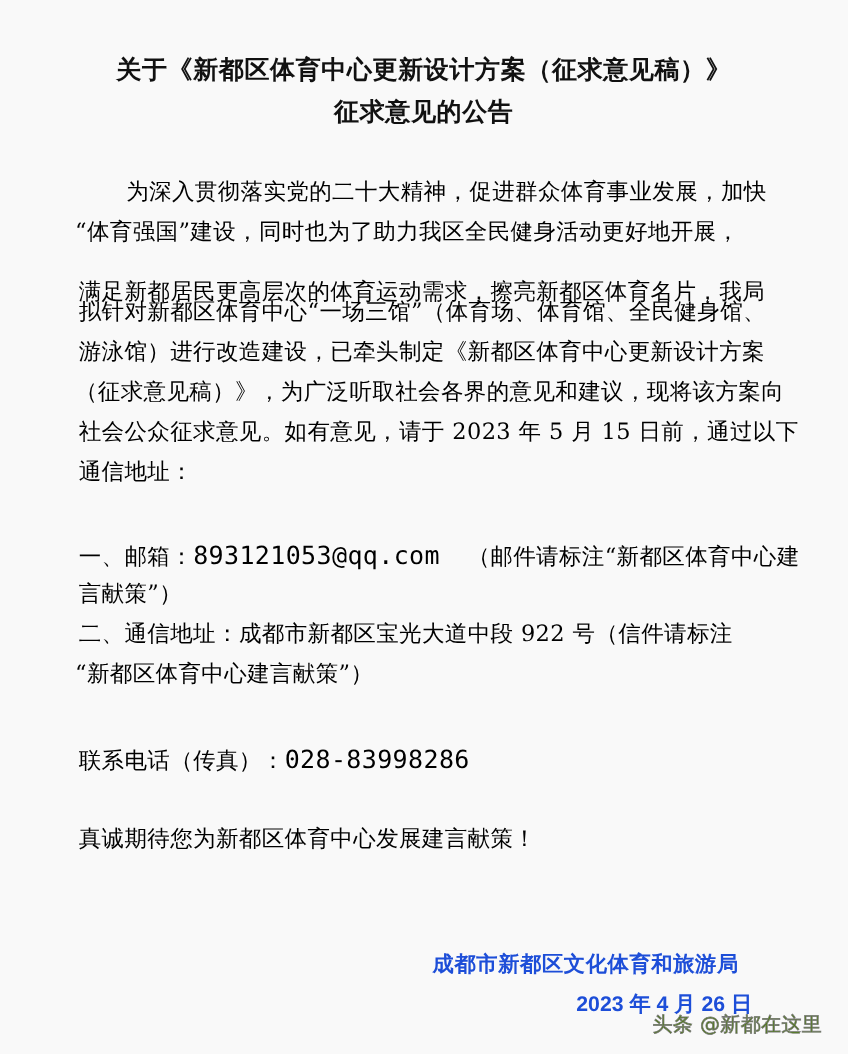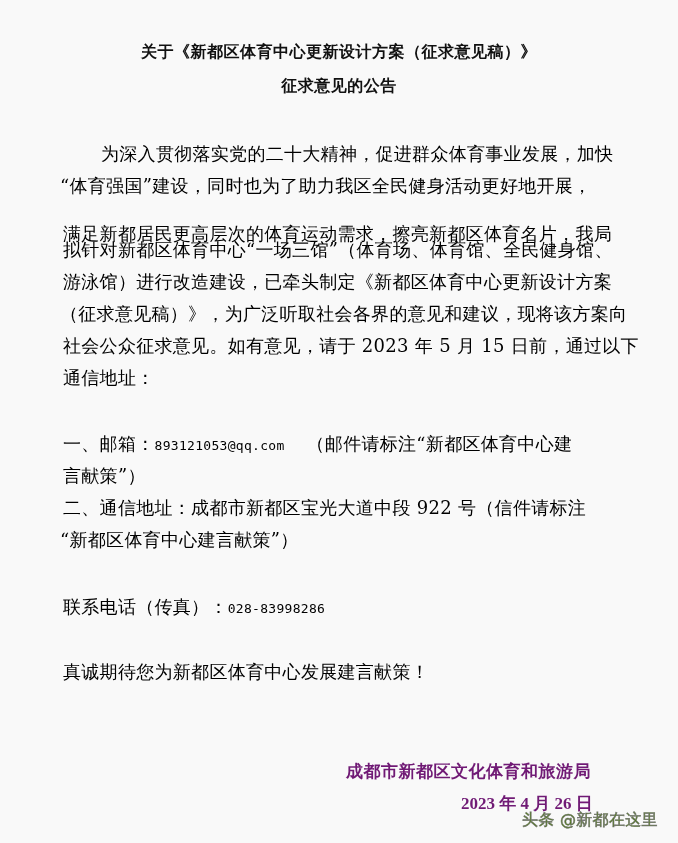--- a/index.html
+++ b/index.html
@@ -15,45 +15,45 @@
       color: #1a1a1a;
       font-family: "DejaVu Serif", "Liberation Serif", serif;
     }
     .title {
       position: absolute;
       left: 0;
       width: 678px;
       text-align: center;
       font-family: "DejaVu Sans", "Liberation Sans", sans-serif;
       font-weight: bold;
-      font-size: 16px;
+      font-size: 20px;
       color: #111;
       white-space: nowrap;
       letter-spacing: 0.5px;
     }
     .title.t1 { top: 42px; }
     .title.t2 { top: 76px; }
 
     .line {
       position: absolute;
       left: 63px;
       font-size: 18px;
       line-height: 22px;
       white-space: nowrap;
       color: #000000;
       letter-spacing: 0.3px;
     }
-    .mono { font-family: "DejaVu Sans Mono", "Liberation Mono", monospace; font-size: 13px; }
+    .mono { font-family: "DejaVu Sans Mono", "Liberation Mono", monospace; font-size: 20px; }
 
     .sign {
       position: absolute;
-      font-family: Liberation Serif, serif;
+      font-family: Liberation Sans, sans-serif;
       font-weight: bold;
       font-size: 17px;
-      color: #701a75;
+      color: #1d4ed8;
       white-space: nowrap;
     }
     .sign.org { left: 346px; top: 760px; letter-spacing: 0.5px; }
     .sign.date { left: 461px; top: 792px; }
 
     .watermark {
       position: absolute;
       left: 522px;
       top: 810px;
       font-family: "DejaVu Sans", "Liberation Sans", sans-serif;

